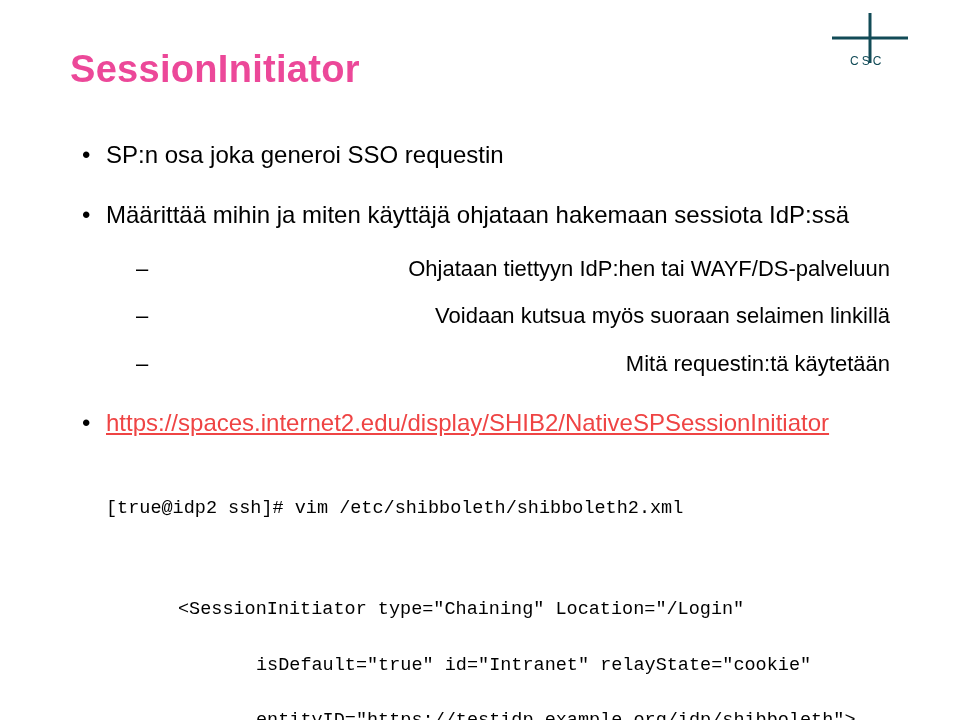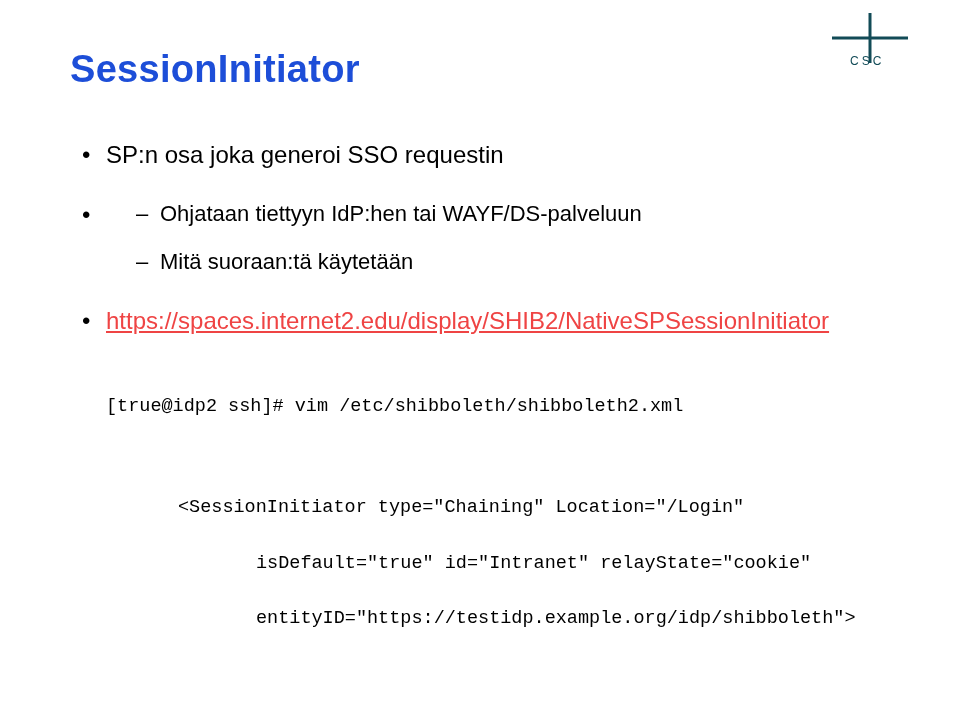--- a/index.html
+++ b/index.html
@@ -1,25 +1,25 @@
 <!DOCTYPE html>
 <html><head>
 <meta charset="utf-8">
 <style>
   * { margin: 0; padding: 0; box-sizing: border-box; }
   html, body { width: 960px; height: 720px; background: #fff; font-family: Arial, Helvetica, sans-serif; color: #000; }
   .slide { position: relative; width: 960px; height: 720px; padding: 48px 70px 60px 70px; }
   .logo { position: absolute; top: 13px; right: 52px; }
   .logo svg { display: block; }
-  .title { color: #1d4ed8; font-size: 38px; font-weight: 700; margin-bottom: 48px; letter-spacing: 0.3px; }
+  .title { color: #ec4899; font-size: 38px; font-weight: 700; margin-bottom: 48px; letter-spacing: 0.3px; }
   ul.top { list-style: none; padding-left: 0; margin-left: 8px; }
   ul.top > li { position: relative; padding-left: 28px; margin-bottom: 28px; font-size: 24px; line-height: 1.35; }
   ul.top > li::before { content: "•"; position: absolute; left: 4px; top: 0; font-size: 24px; color: #000; }
   ul.sub { list-style: none; margin-top: 22px; padding-left: 28px; }
-  ul.sub > li { position: relative; padding-left: 26px; margin-bottom: 18px; font-size: 22px; line-height: 1.35; }
+  ul.sub > li { position: relative; padding-left: 26px; margin-bottom: 18px; font-size: 22px; line-height: 1.35; text-align: right; }
   ul.sub > li::before { content: "–"; position: absolute; left: 2px; top: 0; font-size: 22px; color: #000; }
   .link { color: #ef4444; text-decoration: underline; }
   .codeblock { margin-top: 28px; margin-left: 36px; font-family: "Courier New", Courier, monospace; font-size: 18.5px; color: #000; line-height: 1.5; white-space: pre; }
   .indent1 { padding-left: 72px; }
   .indent2 { padding-left: 150px; }
 </style>
 </head>
 <body>
 
 <div class="slide">
@@ -32,26 +32,30 @@
     </svg>
   </div>
 
   <h1 class="title">SessionInitiator</h1>
 
   <ul class="top">
     <li>
       <span>SP:n osa joka generoi SSO requestin</span>
     </li>
     <li>
+      <span>Määrittää mihin ja miten käyttäjä ohjataan hakemaan sessiota IdP:ssä</span>
       <ul class="sub">
         <li>
           <span>Ohjataan tiettyyn IdP:hen tai WAYF/DS-palveluun</span>
         </li>
         <li>
-          <span>Mitä suoraan:tä käytetään</span>
+          <span>Voidaan kutsua myös suoraan selaimen linkillä</span>
+        </li>
+        <li>
+          <span>Mitä requestin:tä käytetään</span>
         </li>
       </ul>
     </li>
     <li>
       <span class="link">https://spaces.internet2.edu/display/SHIB2/NativeSPSessionInitiator</span>
     </li>
   </ul>
 
   <div class="codeblock">
 <div>[true@idp2 ssh]# vim /etc/shibboleth/shibboleth2.xml</div>

